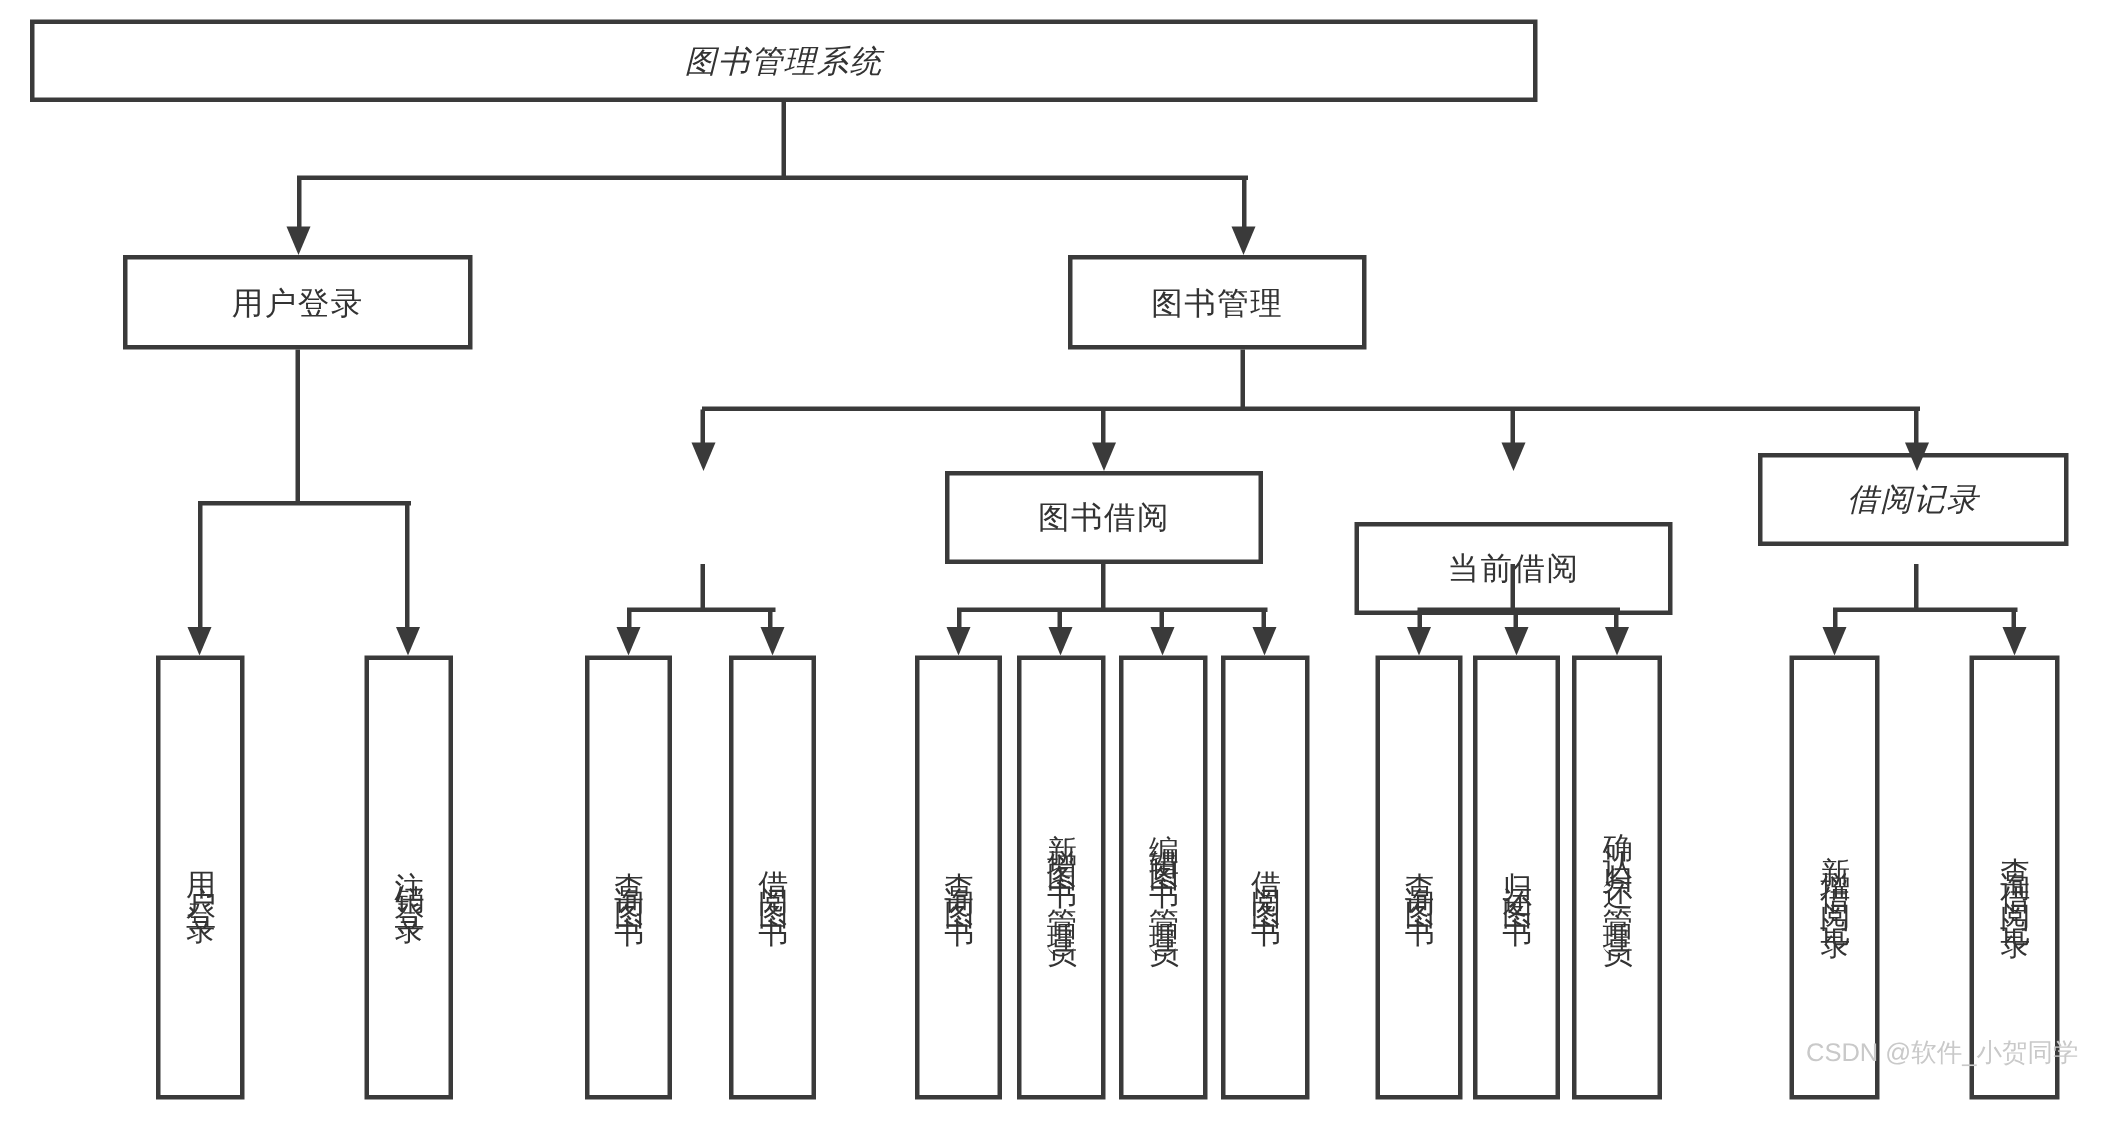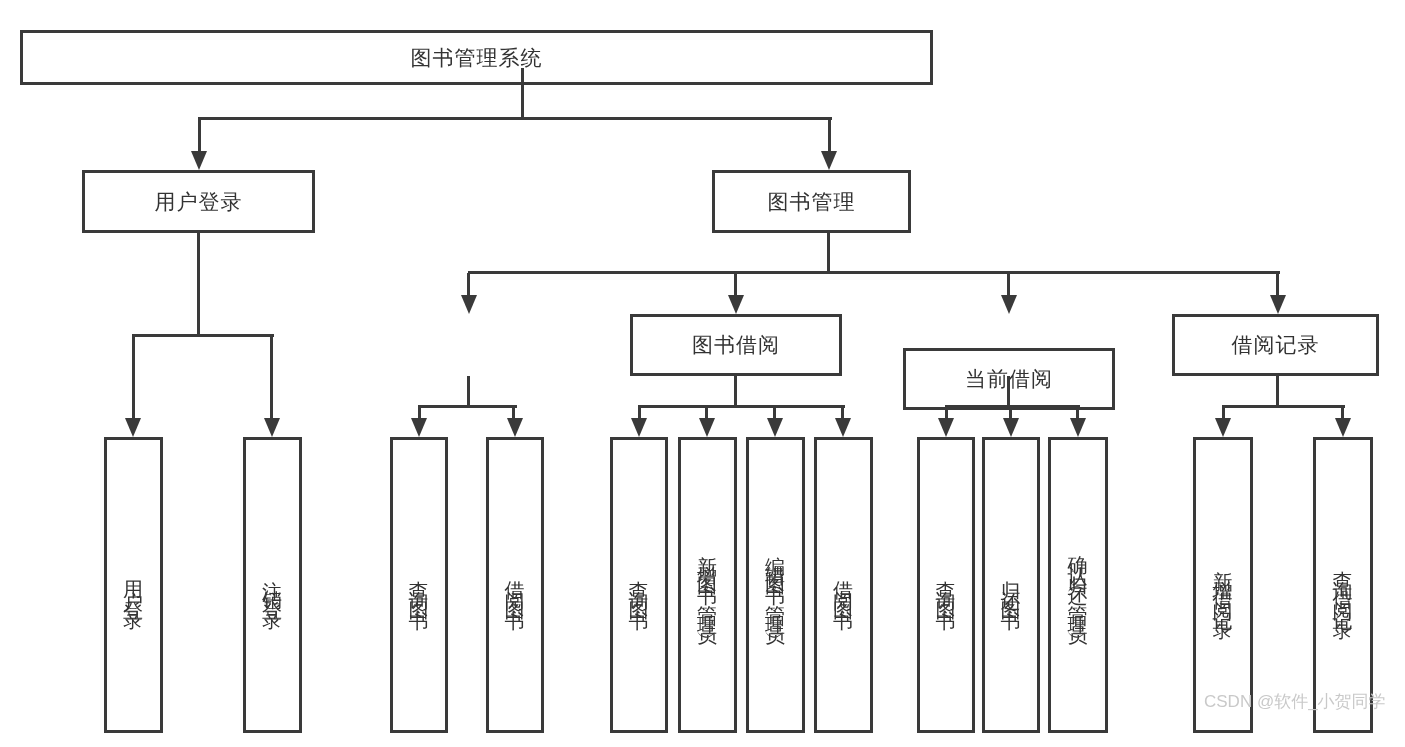--- a/index.html
+++ b/index.html
@@ -60,42 +60,42 @@
     z-index:10;
     white-space:nowrap;
     margin-left:21px;
   }
 </style>
 </head>
 <body>
 
 <div class="canvas">
 
-  <div class="node" style="left:20px;top:30px;width:913px;height:55px;">
+  <div class="node" style="left:20px;top:13px;width:1005px;height:55px;font-style:italic;">
     <span>图书管理系统</span>
   </div>
 
   <div class="node" style="left:82px;top:170px;width:233px;height:63px;">
     <span>用户登录</span>
   </div>
 
   <div class="node" style="left:712px;top:170px;width:199px;height:63px;">
     <span>图书管理</span>
   </div>
 
 
   <div class="node" style="left:630px;top:314px;width:212px;height:62px;">
     <span>图书借阅</span>
   </div>
 
   <div class="node" style="left:903px;top:314px;width:212px;height:62px;margin-top:34px;">
     <span>当前借阅</span>
   </div>
 
-  <div class="node" style="left:1172px;top:314px;width:207px;height:62px;">
+  <div class="node" style="left:1172px;top:302px;width:207px;height:62px;font-style:italic;">
     <span>借阅记录</span>
   </div>
 
   <div class="leaf" style="left:104px;width:59px;">
     <span class="vtxt">用户登录</span>
   </div>
   <div class="leaf" style="left:243px;width:59px;">
     <span class="vtxt">注销登录</span>
   </div>
 

